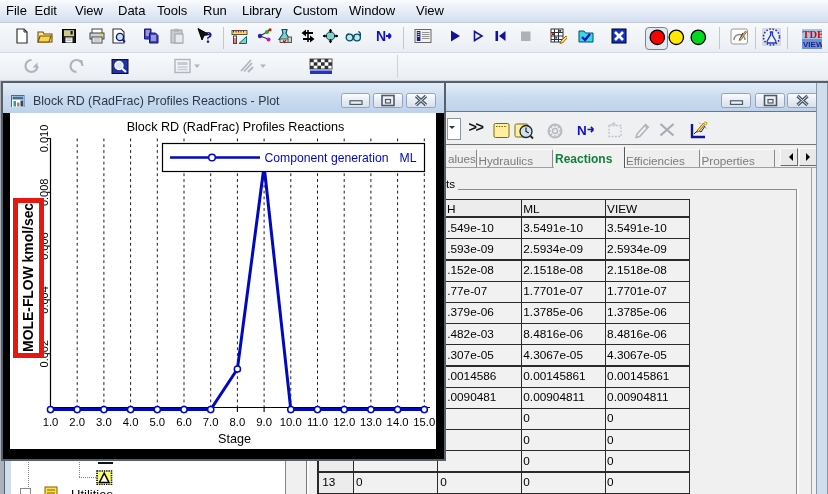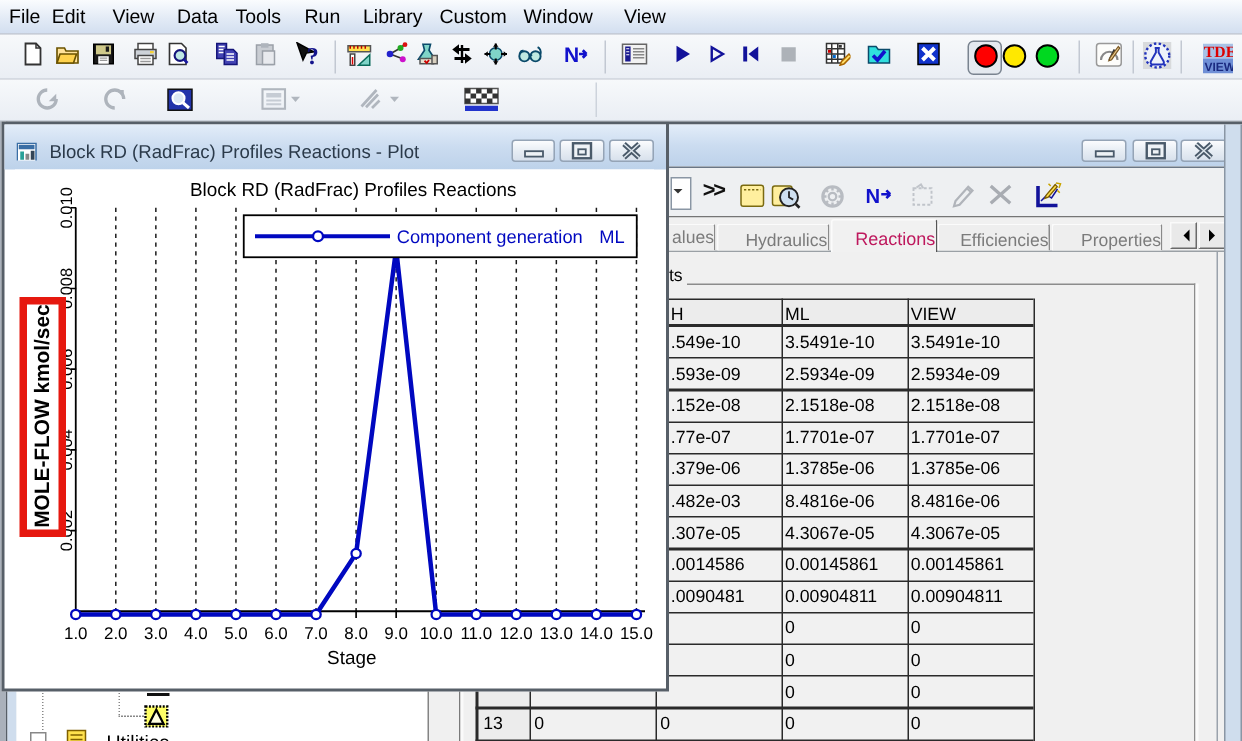--- a/index.html
+++ b/index.html
@@ -11,29 +11,29 @@
 .ico{position:absolute;top:5.5px;}
 #mdiband{left:0;top:80.5px;width:828px;height:7.5px;background:#aab1bb;}
 
 #dbwin{left:3.5px;top:81.4px;width:823px;height:412.6px;background:#f0f0f0;border-left:1.5px solid #575f68;border-top:2.3px solid #575f68;}
 #dbleftband{left:0;top:0;width:8px;height:412px;background:#cfdded;}
 #dbrightband{left:811.5px;top:0;width:10px;height:412px;background:#cfdded;border-left:1px solid #8a96a4;border-right:1.5px solid #8a96a4;}
 #dbtitle{left:8px;top:0;width:803.5px;height:28px;background:linear-gradient(#e3edf9,#cbdcf0 50%,#bdd2ea);}
 .wbtn{position:absolute;top:9.7px;height:15px;background:linear-gradient(#fbfcfe,#e7edf4 50%,#d8e1ec);border:1px solid #95a4b6;border-radius:2.5px;box-sizing:border-box;}
 #dbtoolbar{left:8px;top:28px;width:803.5px;height:33.8px;background:#eef0f2;border-top:1.8px solid #6a7684;border-bottom:1.5px solid #757575;box-sizing:border-box;}
 #dbtabs{left:8px;top:61.8px;width:803.5px;height:22.8px;background:#f0f0f0;}
-.tab{position:absolute;top:3.5px;height:18.3px;background:#eeeeee;border-top:1px solid #fbfbfb;border-left:1px solid #fbfbfb;border-right:1px solid #8a8a8a;border-top-left-radius:2px;border-top-right-radius:2px;box-sizing:border-box;color:#7b7b7b;font-size:11.7px;text-align:right;}
+.tab{position:absolute;top:3.5px;height:18.3px;background:#eeeeee;border-top:1px solid #fbfbfb;border-left:1px solid #fbfbfb;border-right:1px solid #8a8a8a;border-top-left-radius:2px;border-top-right-radius:2px;box-sizing:border-box;color:#7b7b7b;font-size:11.7px;text-align:left;}
 #tabline{position:absolute;top:21.4px;left:0;width:805px;height:1px;background:#9aa0a5;}
 #dbcontent{left:6.5px;top:84.6px;width:805px;height:328px;background:#f0f0f0;}
 
 #treepane{left:0;top:0;width:273.5px;height:326px;background:#fff;border-right:1px solid #848484;}
 .cell{position:absolute;font-size:11.8px;color:#000;white-space:nowrap;}
 .gl{position:absolute;background:#2a2a2a;}
 
-#plotwin{left:1.2px;top:81.3px;width:444.8px;height:380.2px;background:#ffffff;border:2px solid #575f68;box-sizing:border-box;}
+#plotwin{left:1.2px;top:81.3px;width:444.8px;height:380.2px;background:#000000;border:2px solid #575f68;box-sizing:border-box;}
 #plottitle{left:0;top:0;width:440.8px;height:30.2px;background:linear-gradient(#e3edf9,#cbdcf0 50%,#bdd2ea);}
 #plotcontent{left:6.8px;top:30.2px;width:426px;height:336px;background:#fff;}
 #redbox{left:9.8px;top:114.7px;width:31.3px;height:159.8px;border:5.5px solid #e6180f;box-sizing:border-box;}
 </style></head>
 <body>
 <div id="menubar" class="abs">
 <span class="mi" style="left:6px">File</span>
 <span class="mi" style="left:34.5px">Edit</span>
 <span class="mi" style="left:75px">View</span>
 <span class="mi" style="left:118px">Data</span>
@@ -287,21 +287,21 @@
         <path d="M5 13l4-4 3 2 4-6" fill="none" stroke="#12129a" stroke-width="1"></path>
         <path d="M14.5 2l-6 7-0.9 2.3 2.2-0.8 6-7z" fill="#ffe14d" stroke="#806000" stroke-width="0.9"></path>
         <path d="M10 1.5l1.5 1.5M16 6l1.5 1.5M15 1l3 0.5-1 2.8" fill="none" stroke="#c9a400" stroke-width="1"></path>
       </svg>
   </div>
   <div id="dbtabs" class="abs">
     <div id="tabline"></div>
     <div class="tab" style="left:392px;width:72px">&nbsp;</div>
     <span class="abs" style="left:435.5px;top:7px;font-size:11.7px;color:#7b7b7b">alues</span>
     <div class="tab" style="left:465px;width:75px"><span style="position:relative;top:4px">Hydraulics</span></div>
-    <div class="tab" style="left:541.5px;top:1.3px;height:22px;width:70.5px;background:#f1f1f1;border-right:1.4px solid #555;color:#be185d;font-weight:normal;font-size:12px"><span style="position:relative;top:4.5px">Reactions</span></div>
+    <div class="tab" style="left:541.5px;top:1.3px;height:22px;width:70.5px;background:#f1f1f1;border-right:1.4px solid #555;color:#15803d;font-weight:bold;font-size:12px"><span style="position:relative;top:4.5px">Reactions</span></div>
     <div class="tab" style="left:612.5px;width:75px"><span style="position:relative;top:4px">Efficiencies</span></div>
     <div class="tab" style="left:688px;width:74.5px"><span style="position:relative;top:4px">Properties</span></div>
     <div class="abs" style="left:767px;top:2.5px;width:18px;height:18.5px;background:#e9e9e9;border:1px solid;border-color:#fafafa #6a6a6a #6a6a6a #fafafa;box-sizing:border-box">
         <div style="position:absolute;left:4.5px;top:4.5px;width:0;height:0;border:4px solid transparent;border-right-color:#000"></div>
       </div>
     <div class="abs" style="left:786.5px;top:2.5px;width:18.5px;height:18.5px;background:#e9e9e9;border:1px solid;border-color:#fafafa #6a6a6a #6a6a6a #fafafa;box-sizing:border-box">
         <div style="position:absolute;left:6px;top:4.5px;width:0;height:0;border:4px solid transparent;border-left-color:#000"></div>
       </div>
   </div>
   <div id="dbcontent" class="abs">

